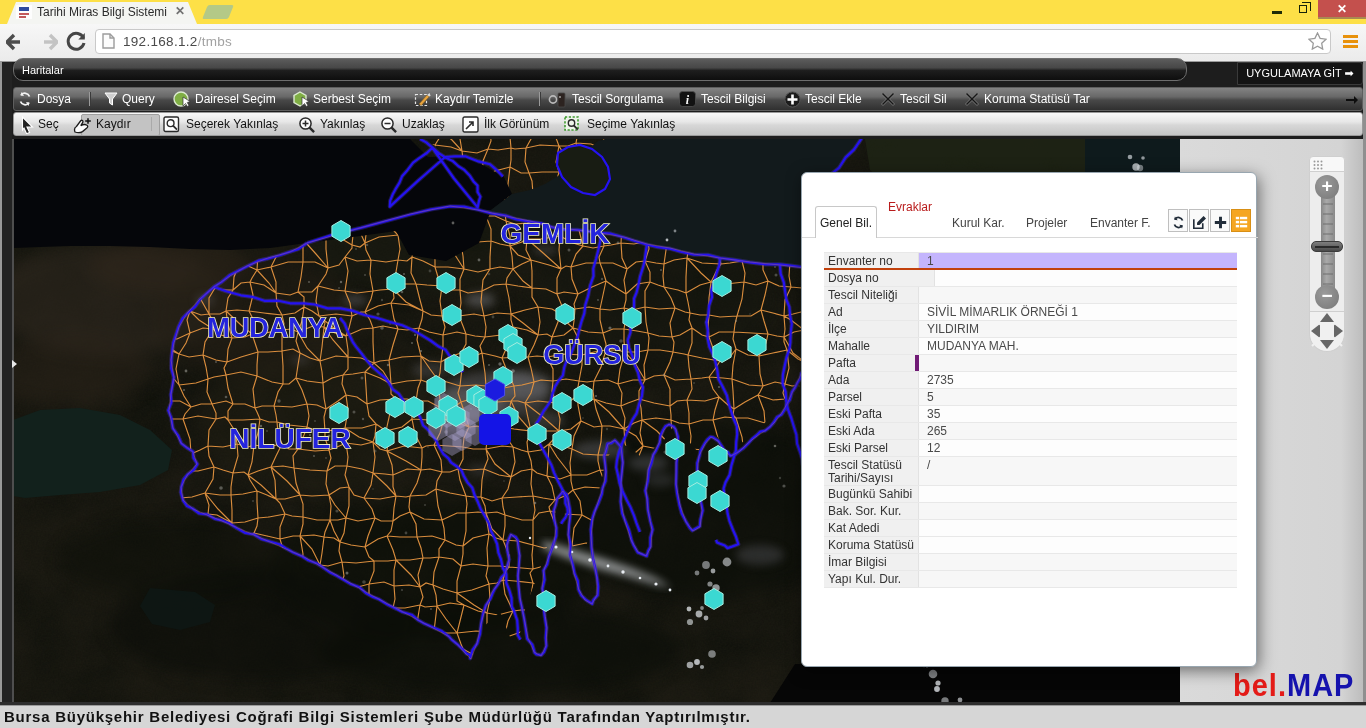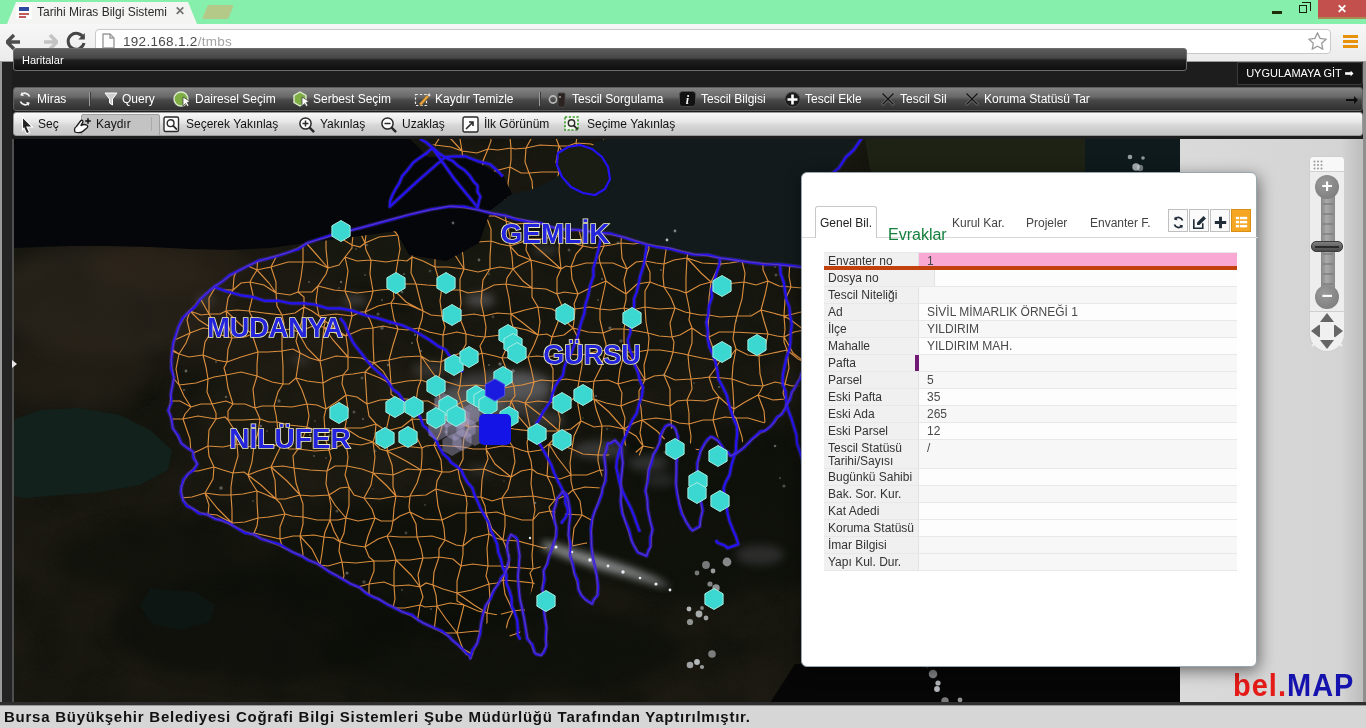--- a/index.html
+++ b/index.html
@@ -1,18 +1,18 @@
 <!DOCTYPE html>
 <html><head><meta charset="utf-8"><style>
 *{margin:0;padding:0;box-sizing:border-box}
 html,body{width:1366px;height:728px;overflow:hidden;font-family:"Liberation Sans",sans-serif}
 .abs{position:absolute}
 #stage{position:relative;width:1366px;height:728px;background:#1d1d1d}
 
-#tabbar{left:0;top:0;width:1366px;height:24px;background:#86efac}
+#tabbar{left:0;top:0;width:1366px;height:24px;background:#fde047}
 #tab{left:7px;top:2px;width:190px;height:22px;background:#f4f5f2;clip-path:polygon(0 100%,9px 0,181px 0,100% 100%)}
 #tabtitle{left:37px;top:5px;font-size:12px;color:#2b2b2b}
 #tabx{left:175px;top:4px;font-size:12px;color:#717171;font-weight:bold}
 #fav{left:16px;top:5px;width:16px;height:14px;background:#fdfdfd}
 #fav .b{position:absolute;left:3px;top:2px;width:10px;height:4px;background:#2e4a9e}
 #fav .r1{position:absolute;left:3px;top:8px;width:10px;height:1.5px;background:#c2595c}
 #fav .r2{position:absolute;left:3px;top:11px;width:7px;height:1.5px;background:#c2595c}
 #newtab{left:205px;top:5px;width:26px;height:14px;background:#b4c987;transform:skewX(-22deg);border-radius:2px}
 #winmin{left:1272px;top:11px;width:10px;height:3px;background:#1e2c07}
 #winmax{left:1299px;top:5px;width:8px;height:8px;border:1.8px solid #16230a;background:transparent}
@@ -24,21 +24,21 @@
 #urltext{left:123px;top:10px;font-size:13.5px;color:#4a4a4a;letter-spacing:.3px}
 #urltext span{color:#a2a2a2}
 #chromeline{left:0;top:61px;width:1366px;height:1px;background:#9b9b9b}
 
 #lstrip{left:0;top:62px;width:2px;height:666px;background:#9a9a9a}
 #lstrip2{left:2px;top:62px;width:10px;height:666px;background:#232323}
 #lstrip3{left:12px;top:139px;width:2px;height:563px;background:#4e4e4e}
 #rstrip{left:1363px;top:62px;width:3px;height:666px;background:#8f8f8f}
 #collapse{left:12px;top:360px;width:0;height:0;border-left:5px solid #e8e8e8;border-top:4px solid transparent;border-bottom:4px solid transparent}
 
-#hbar{left:13px;top:48px;width:1174px;height:23px;border:1px solid #6d6d6d;border-radius:3px;background:linear-gradient(#5c5c5c,#474747 42%,#1e1e1e 55%,#0e0e0e)}
+#hbar{left:13px;top:58px;width:1174px;height:23px;border:1px solid #6d6d6d;border-radius:10px;background:linear-gradient(#5c5c5c,#474747 42%,#1e1e1e 55%,#0e0e0e)}
 #hbartext{left:8px;top:5px;font-size:11px;color:#fff}
 #uyg{left:1237px;top:62px;width:126px;height:23px;background:#141414;border:1px solid #3a3a3a;border-radius:0 3px 3px 0;color:#fff;font-size:11px;line-height:21px;text-align:center}
 #row1{left:13px;top:87px;width:1350px;height:24px;border:1px solid #5e5e5e;border-radius:3px;background:linear-gradient(#838383,#686868 40%,#484848 55%,#303030);color:#fff;font-size:12px}
 #row2{left:13px;top:112px;width:1350px;height:24px;border:1px solid #9a9a9a;border-radius:3px;background:linear-gradient(#f9f9f9,#e7e7e7 40%,#d7d7d7 55%,#c5c5c5);color:#111;font-size:12px}
 .tbtn{position:absolute;top:0;height:22px;line-height:22px;white-space:nowrap}
 .tsep1{position:absolute;top:4px;width:1px;height:14px;background:#9a9a9a;box-shadow:1px 0 0 #3a3a3a}
 .tsep2{position:absolute;top:4px;width:1px;height:14px;background:#aaa}
 .ticon{position:absolute;top:3px}
 #kaydirbox{position:absolute;left:67px;top:1px;width:79px;height:22px;background:#c3c3c3;border:1px solid #9f9f9f;border-radius:2px}
 
@@ -112,21 +112,21 @@
 <div class="abs" id="uyg">UYGULAMAYA GİT ➡</div>
 <div class="abs" id="row1">
 <svg class="ticon" style="left:3px" width="16" height="16" viewBox="0 0 16 16">
         <g fill="none" stroke="#f2f2f2" stroke-width="1.8">
           <path d="M12.5 5.5A5 5 0 0 0 4 4"></path>
           <path d="M3.5 10.5A5 5 0 0 0 12 12"></path>
         </g>
         <path d="M4.5 1l-1 3.5L7 5z" fill="#f2f2f2"></path>
         <path d="M11.5 15l1-3.5L9 11z" fill="#f2f2f2"></path>
       </svg>
-<span class="tbtn" style="left:23px">Miras</span>
+<span class="tbtn" style="left:23px">Dosya</span>
 <span class="tsep1" style="left:75px"></span>
 <svg class="ticon" style="left:89px" width="16" height="16" viewBox="0 0 16 16">
         <path d="M2 2h12L9.5 8v6l-3-2V8z" fill="#cfcfcf" stroke="#fff" stroke-width="1"></path>
       </svg>
 <span class="tbtn" style="left:108px">Query</span>
 <svg class="ticon" style="left:159px" width="18" height="17" viewBox="0 0 18 17">
         <circle cx="8" cy="8" r="7" fill="#7fae44" stroke="#dcead0" stroke-width="1.4"></circle>
         <path d="M10 6l0 9 2.5-2.5 1.8 3 1.7-1-1.8-3 3-1z" fill="#fff" stroke="#333" stroke-width=".7"></path>
       </svg>
 <span class="tbtn" style="left:181px">Dairesel Seçim</span>
@@ -545,21 +545,21 @@
    <path d="M2 4L32 34M32 4L2 34" stroke="#f0f0f0" stroke-width="2"></path>
   </svg>
  </div>
 </div>
 
 <span class="abs" id="belmap">bel.<b>MAP</b></span>
 
 <div class="abs" id="popup" style="left:801px;top:172px;width:456px;height:495px;background:#fff;border:1px solid #98a6b0;border-radius:6px;box-shadow:2px 4px 16px rgba(0,0,0,.5)">
  <div class="abs" style="left:0;top:64px;width:456px;height:1px;background:#d8d8d8"></div>
  <div class="abs" style="left:13px;top:33px;width:62px;height:32px;background:#fff;border:1px solid #c8c8c8;border-bottom:none;border-radius:3px 3px 0 0;text-align:center;line-height:32px;font-size:12px;color:#222">Genel Bil.</div>
- <span class="abs" style="left:86px;top:53px;font-size:16px;color:#15803d">Evraklar</span>
+ <span class="abs" style="left:86px;top:27px;font-size:12px;color:#b91c1c">Evraklar</span>
  <span class="abs" style="left:150px;top:43px;font-size:12px;color:#444">Kurul Kar.</span>
  <span class="abs" style="left:224px;top:43px;font-size:12px;color:#444">Projeler</span>
  <span class="abs" style="left:288px;top:43px;font-size:12px;color:#444">Envanter F.</span>
  <div class="abs" style="left:366px;top:36px;width:20px;height:23px;background:#fafafa;border:1px solid #bfbfbf">
   <svg style="position:absolute;left:3px;top:6px" width="13" height="13" viewBox="0 0 16 16">
           <g fill="none" stroke="#222d3a" stroke-width="2.2">
             <path d="M13 5.5A5.2 5.2 0 0 0 3.8 4"></path>
             <path d="M3 10.5A5.2 5.2 0 0 0 12.2 12"></path>
           </g>
           <path d="M3.6 0.5l-1 4.2L7 5.2z" fill="#222d3a"></path>
@@ -583,21 +583,21 @@
             <rect x="1" y="1" width="4" height="3"></rect>
             <rect x="6" y="1" width="9" height="3"></rect>
             <rect x="1" y="6" width="4" height="3"></rect>
             <rect x="6" y="6" width="9" height="3"></rect>
             <rect x="1" y="11" width="4" height="3"></rect>
             <rect x="6" y="11" width="9" height="3"></rect>
           </g>
         </svg>
  </div>
  <div class="abs" style="left:22px;top:79px;width:413px;border-top:1px solid #e8e8e8;font-size:12px">
-        <div style="display:flex;height:17px;border-bottom:4px solid #c2410c;background:#f9a8d4">
+        <div style="display:flex;height:17px;border-bottom:2px solid #c2410c;background:#c4b5fd">
           <div style="width:95px;background:#f0f0f0;border-right:1px solid #e2e2e2;color:#333;padding:2px 0 0 4px;line-height:13px">Envanter no</div>
           <div style="flex:1;color:#4a4a4a;padding:2px 0 0 8px;line-height:13px">1</div>
         </div>
         <div style="display:flex;height:17px;border-bottom:1px solid #e8e8e8;background:#fdfdfd">
           <div style="width:111px;background:#f0f0f0;border-right:1px solid #e2e2e2;color:#333;padding:2px 0 0 4px;line-height:13px">Dosya no</div>
           <div style="flex:1;color:#4a4a4a;padding:2px 0 0 8px;line-height:13px"></div>
         </div>
         <div style="display:flex;height:17px;border-bottom:1px solid #e8e8e8;background:#f7f7f7">
           <div style="width:95px;background:#f0f0f0;border-right:1px solid #e2e2e2;color:#333;padding:2px 0 0 4px;line-height:13px">Tescil Niteliği</div>
           <div style="flex:1;color:#4a4a4a;padding:2px 0 0 8px;line-height:13px"></div>
@@ -605,25 +605,29 @@
         <div style="display:flex;height:17px;border-bottom:1px solid #e8e8e8;background:#fdfdfd">
           <div style="width:95px;background:#f0f0f0;border-right:1px solid #e2e2e2;color:#333;padding:2px 0 0 4px;line-height:13px">Ad</div>
           <div style="flex:1;color:#4a4a4a;padding:2px 0 0 8px;line-height:13px">SİVİL MİMARLIK ÖRNEĞİ 1</div>
         </div>
         <div style="display:flex;height:17px;border-bottom:1px solid #e8e8e8;background:#f7f7f7">
           <div style="width:95px;background:#f0f0f0;border-right:1px solid #e2e2e2;color:#333;padding:2px 0 0 4px;line-height:13px">İlçe</div>
           <div style="flex:1;color:#4a4a4a;padding:2px 0 0 8px;line-height:13px">YILDIRIM</div>
         </div>
         <div style="display:flex;height:17px;border-bottom:1px solid #e8e8e8;background:#fdfdfd">
           <div style="width:95px;background:#f0f0f0;border-right:1px solid #e2e2e2;color:#333;padding:2px 0 0 4px;line-height:13px">Mahalle</div>
-          <div style="flex:1;color:#4a4a4a;padding:2px 0 0 8px;line-height:13px">YILDIRIM MAH.</div>
+          <div style="flex:1;color:#4a4a4a;padding:2px 0 0 8px;line-height:13px">MUDANYA MAH.</div>
         </div>
         <div style="display:flex;height:17px;border-bottom:1px solid #e8e8e8;background:#f7f7f7">
           <div style="width:95px;background:#f0f0f0;border-right:4px solid #701a75;color:#333;padding:2px 0 0 4px;line-height:13px">Pafta</div>
           <div style="flex:1;color:#4a4a4a;padding:2px 0 0 8px;line-height:13px"></div>
+        </div>
+        <div style="display:flex;height:17px;border-bottom:1px solid #e8e8e8;background:#fdfdfd">
+          <div style="width:95px;background:#f0f0f0;border-right:1px solid #e2e2e2;color:#333;padding:2px 0 0 4px;line-height:13px">Ada</div>
+          <div style="flex:1;color:#4a4a4a;padding:2px 0 0 8px;line-height:13px">2735</div>
         </div>
         <div style="display:flex;height:17px;border-bottom:1px solid #e8e8e8;background:#f7f7f7">
           <div style="width:95px;background:#f0f0f0;border-right:1px solid #e2e2e2;color:#333;padding:2px 0 0 4px;line-height:13px">Parsel</div>
           <div style="flex:1;color:#4a4a4a;padding:2px 0 0 8px;line-height:13px">5</div>
         </div>
         <div style="display:flex;height:17px;border-bottom:1px solid #e8e8e8;background:#fdfdfd">
           <div style="width:95px;background:#f0f0f0;border-right:1px solid #e2e2e2;color:#333;padding:2px 8px 0 4px;line-height:13px">Eski Pafta</div>
           <div style="flex:1;color:#4a4a4a;padding:2px 0 0 8px;line-height:13px">35</div>
         </div>
         <div style="display:flex;height:17px;border-bottom:1px solid #e8e8e8;background:#f7f7f7">

